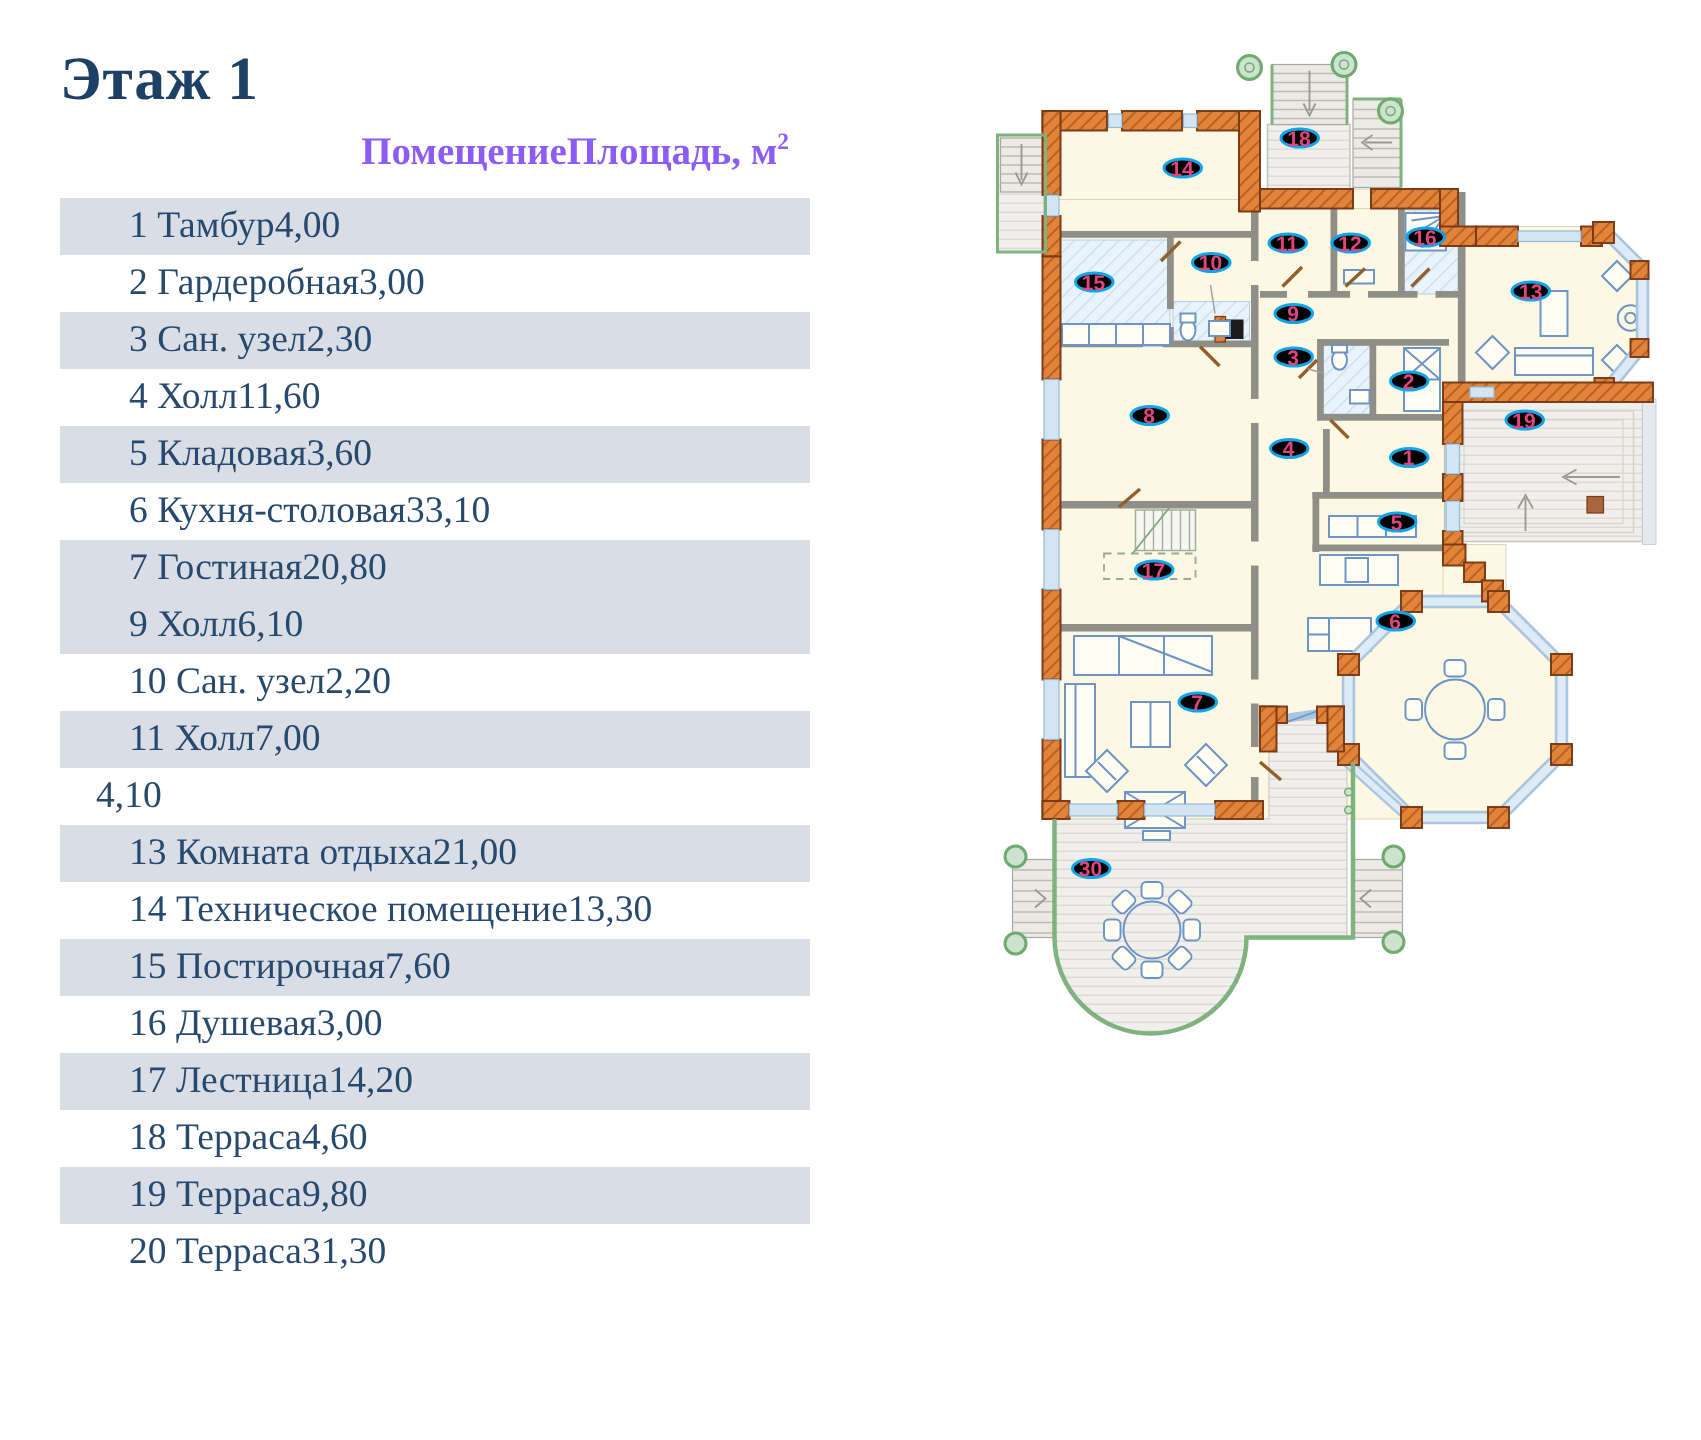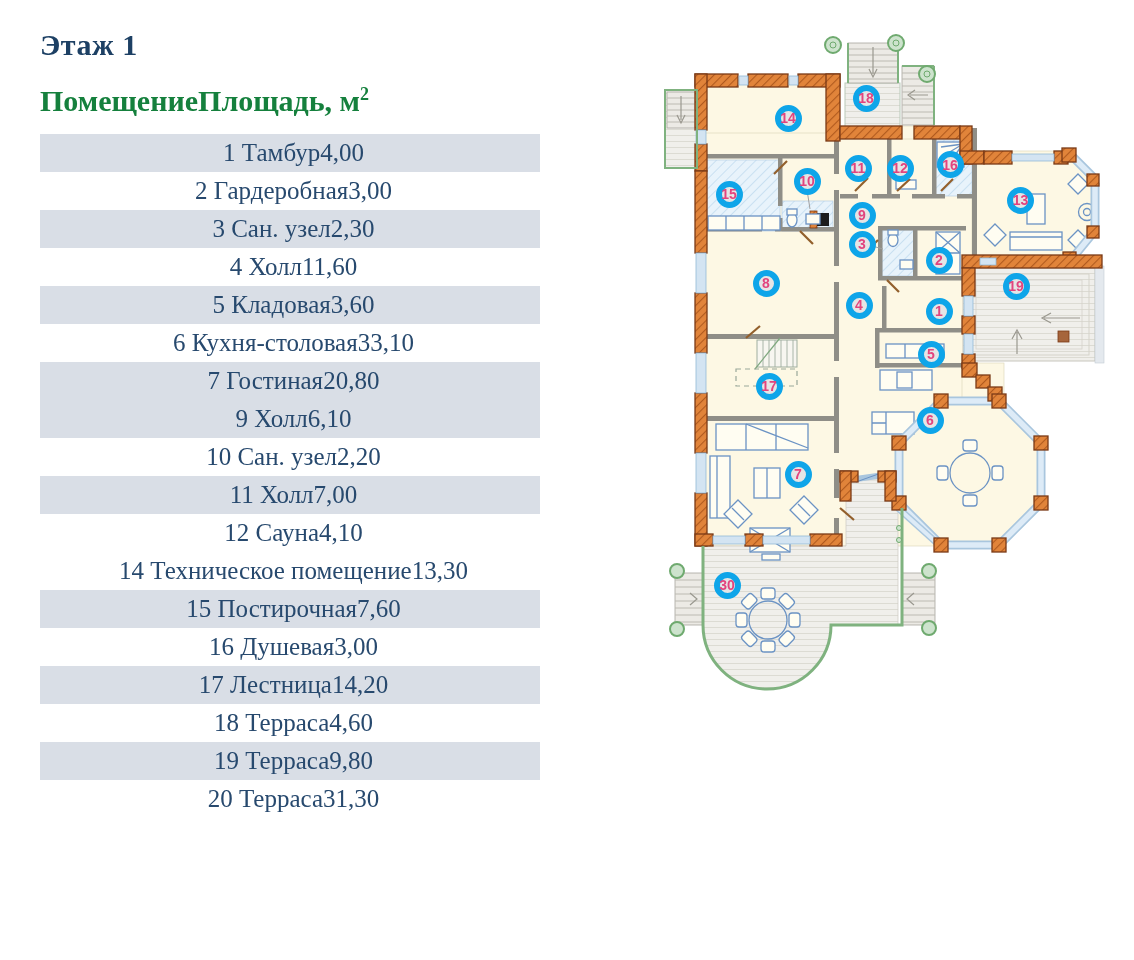--- a/index.html
+++ b/index.html
@@ -1,36 +1,36 @@
 <!DOCTYPE html>
 <html><head>
 <meta charset="utf-8">
 <style>
   html,body{margin:0;padding:0;background:#ffffff;}
   .canvas{position:relative;width:1134px;height:960px;background:#ffffff;overflow:hidden;
           font-family:"Liberation Serif","DejaVu Serif",serif;}
 
   
   .table-panel{position:absolute;left:40px;top:28px;width:500px;}
-  .floor-title{font-size:30px;font-weight:bold;color:#1d4064;margin:0 0 22px 0;letter-spacing:0.5px;}
-  .thead{display:flex;justify-content:flex-start;align-items:baseline;
-         font-size:30px;font-weight:bold;color:#15803d;padding:0 14px 16px 0;}
+  .floor-title{font-size:41px;font-weight:bold;color:#1d4064;margin:0 0 10px 0;letter-spacing:0.5px;}
+  .thead{display:flex;justify-content:flex-end;align-items:baseline;
+         font-size:26px;font-weight:bold;color:#8b5cf6;padding:0 14px 16px 0;}
   .thead sup{font-size:60%;}
   .rows{width:500px;}
-  .row{display:flex;justify-content:center;height:38px;line-height:38px;
-       font-size:25px;color:#27496e;}
+  .row{display:flex;justify-content:flex-start;height:38px;line-height:38px;
+       font-size:25px;color:#27496e;padding-left:24px;}
   .row.shaded{background:#d9dee6;}
   .cell.name{padding-left:22px;white-space:nowrap;}
   .cell.area{padding-right:15px;}
 
   
   .plan-panel{position:absolute;left:650px;top:28px;width:470px;height:690px;}
   .plan-panel svg{position:absolute;left:0;top:0;}
-  .plan-label{position:absolute;width:27px;height:27px;border-radius:50%;box-sizing:border-box;
-      background:#e5e5e5;border:6px solid #0ea5e9;color:#e2447e;
+  .plan-label{position:absolute;width:27px;height:14px;border-radius:50%;box-sizing:border-box;
+      background:#000000;border:2px solid #0ea5e9;color:#e2447e;
       font:bold 14px "Liberation Sans","DejaVu Sans",sans-serif;
       display:flex;align-items:center;justify-content:center;z-index:5;}
 </style>
 </head>
 <body>
 
 <div class="canvas">
 
   <div class="table-panel">
     <h1 class="floor-title">Этаж 1</h1>
@@ -73,22 +73,25 @@
         </div>
         <div class="row">
           <span class="cell name">10 Сан. узел</span>
           <span class="cell area">2,20</span>
         </div>
         <div class="row shaded">
           <span class="cell name">11 Холл</span>
           <span class="cell area">7,00</span>
         </div>
         <div class="row">
-          <span class="cell name">12 Сауна</span>
           <span class="cell area">4,10</span>
+        </div>
+        <div class="row shaded">
+          <span class="cell name">13 Комната отдыха</span>
+          <span class="cell area">21,00</span>
         </div>
         <div class="row">
           <span class="cell name">14 Техническое помещение</span>
           <span class="cell area">13,30</span>
         </div>
         <div class="row shaded">
           <span class="cell name">15 Постирочная</span>
           <span class="cell area">7,60</span>
         </div>
         <div class="row">

